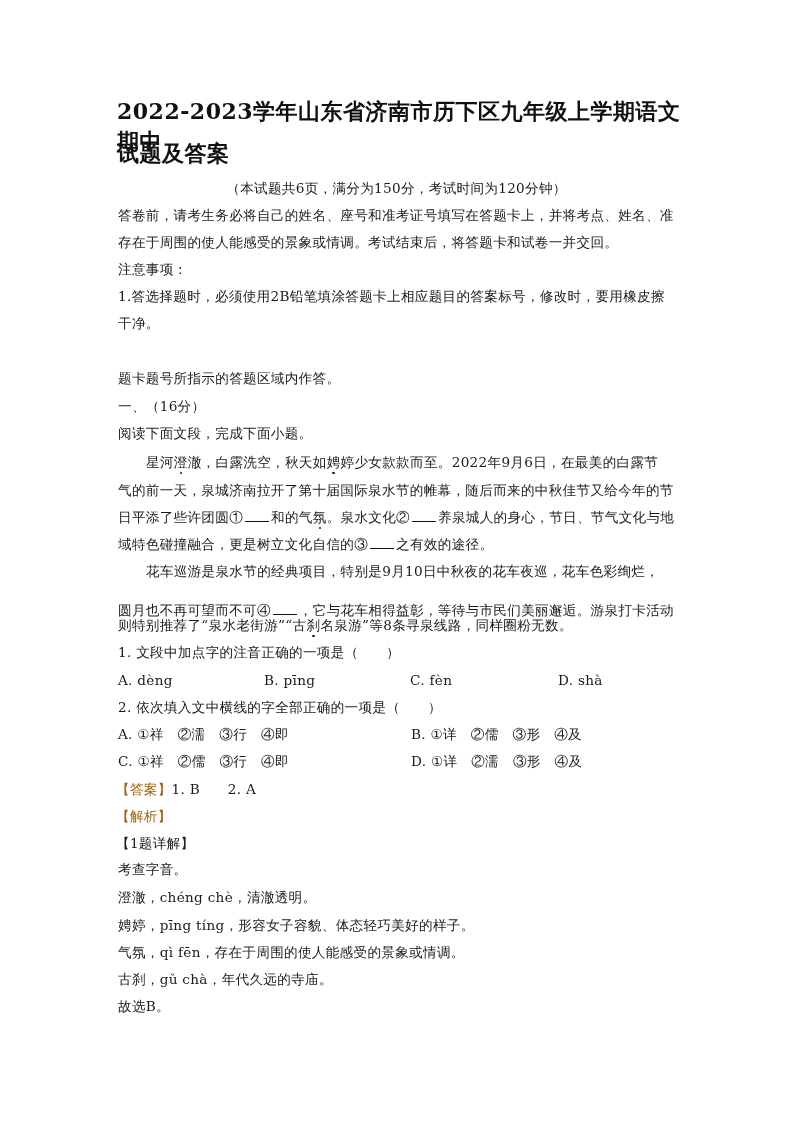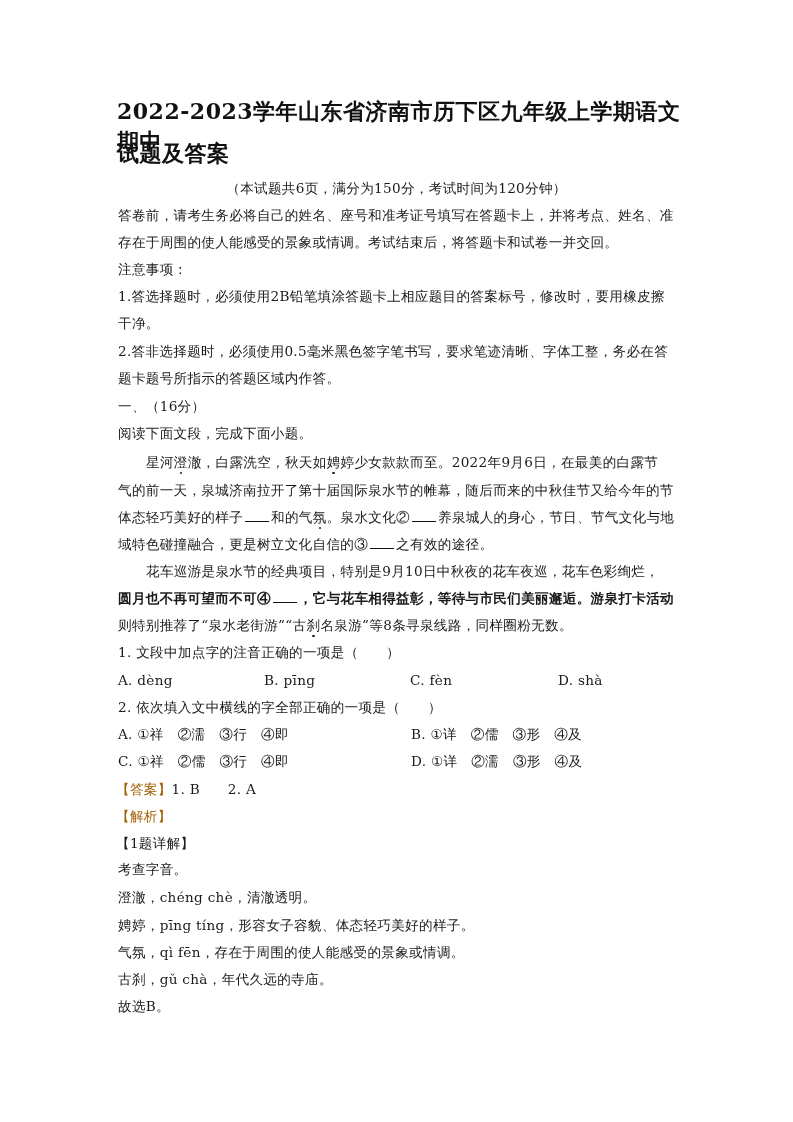--- a/index.html
+++ b/index.html
@@ -24,38 +24,37 @@
   <div class="title" style="top:96px;">2022-2023学年山东省济南市历下区九年级上学期语文期中</div>
   <div class="title" style="top:138px;">试题及答案</div>
 
   <div class="line center" style="top:178px;">（本试题共6页，满分为150分，考试时间为120分钟）</div>
 
   <div class="line" style="top:205px;">答卷前，请考生务必将自己的姓名、座号和准考证号填写在答题卡上，并将考点、姓名、准</div>
   <div class="line" style="top:232px;">存在于周围的使人能感受的景象或情调。考试结束后，将答题卡和试卷一并交回。</div>
   <div class="line" style="top:259px;">注意事项：</div>
   <div class="line" style="top:286px;">1.答选择题时，必须使用2B铅笔填涂答题卡上相应题目的答案标号，修改时，要用橡皮擦</div>
   <div class="line" style="top:313px;">干净。</div>
-  <div class="line" style="top:341px;">2.答非选择题时，必须使用0.5毫米黑色签字笔书写，要求笔迹清晰、字体工整，务必在答</div>
   <div class="line" style="top:368px;">题卡题号所指示的答题区域内作答。</div>
   <div class="line" style="top:396px;">一、（16分）</div>
   <div class="line" style="top:423px;">阅读下面文段，完成下面小题。</div>
 
   <div class="line indent" style="top:452px;">
     <span>星河</span><span class="dot">澄</span><span>澈，白露洗空，秋天如</span><span class="dot">娉</span><span>婷少女款款而至。2022年9月6日，在最美的白露节</span>
   </div>
   <div class="line" style="top:480px;">气的前一天，泉城济南拉开了第十届国际泉水节的帷幕，随后而来的中秋佳节又给今年的节</div>
   <div class="line" style="top:507px;">
-    <span>体态轻巧美好的样子</span><span class="blank"></span><span>和的气</span><span class="dot">氛</span><span>。泉水文化②</span><span class="blank"></span><span>养泉城人的身心，节日、节气文化与地</span>
+    <span>日平添了些许团圆①</span><span class="blank"></span><span>和的气</span><span class="dot">氛</span><span>。泉水文化②</span><span class="blank"></span><span>养泉城人的身心，节日、节气文化与地</span>
   </div>
   <div class="line" style="top:534px;">
     <span>域特色碰撞融合，更是树立文化自信的③</span><span class="blank"></span><span>之有效的途径。</span>
   </div>
 
   <div class="line indent" style="top:561px;text-align:center;">花车巡游是泉水节的经典项目，特别是9月10日中秋夜的花车夜巡，花车色彩绚烂，</div>
-  <div class="line" style="top:588px;font-weight:bold;">
+  <div class="line" style="top:600px;">
     <span>圆月也不再可望而不可④</span><span class="blank"></span><span>，它与花车相得益彰，等待与市民们美丽邂逅。游泉打卡活动</span>
   </div>
   <div class="line" style="top:615px;">
     <span>则特别推荐了“泉水老街游”“古</span><span class="dot">刹</span><span>名泉游”等8条寻泉线路，同样圈粉无数。</span>
   </div>
 
   <div class="line" style="top:642px;">1. 文段中加点字的注音正确的一项是（　　）</div>
   <div class="opt" style="top:670px; left:118px;">A. dèng</div>
   <div class="opt" style="top:670px; left:264px;">B. pīng</div>
   <div class="opt" style="top:670px; left:410px;">C. fèn</div>

